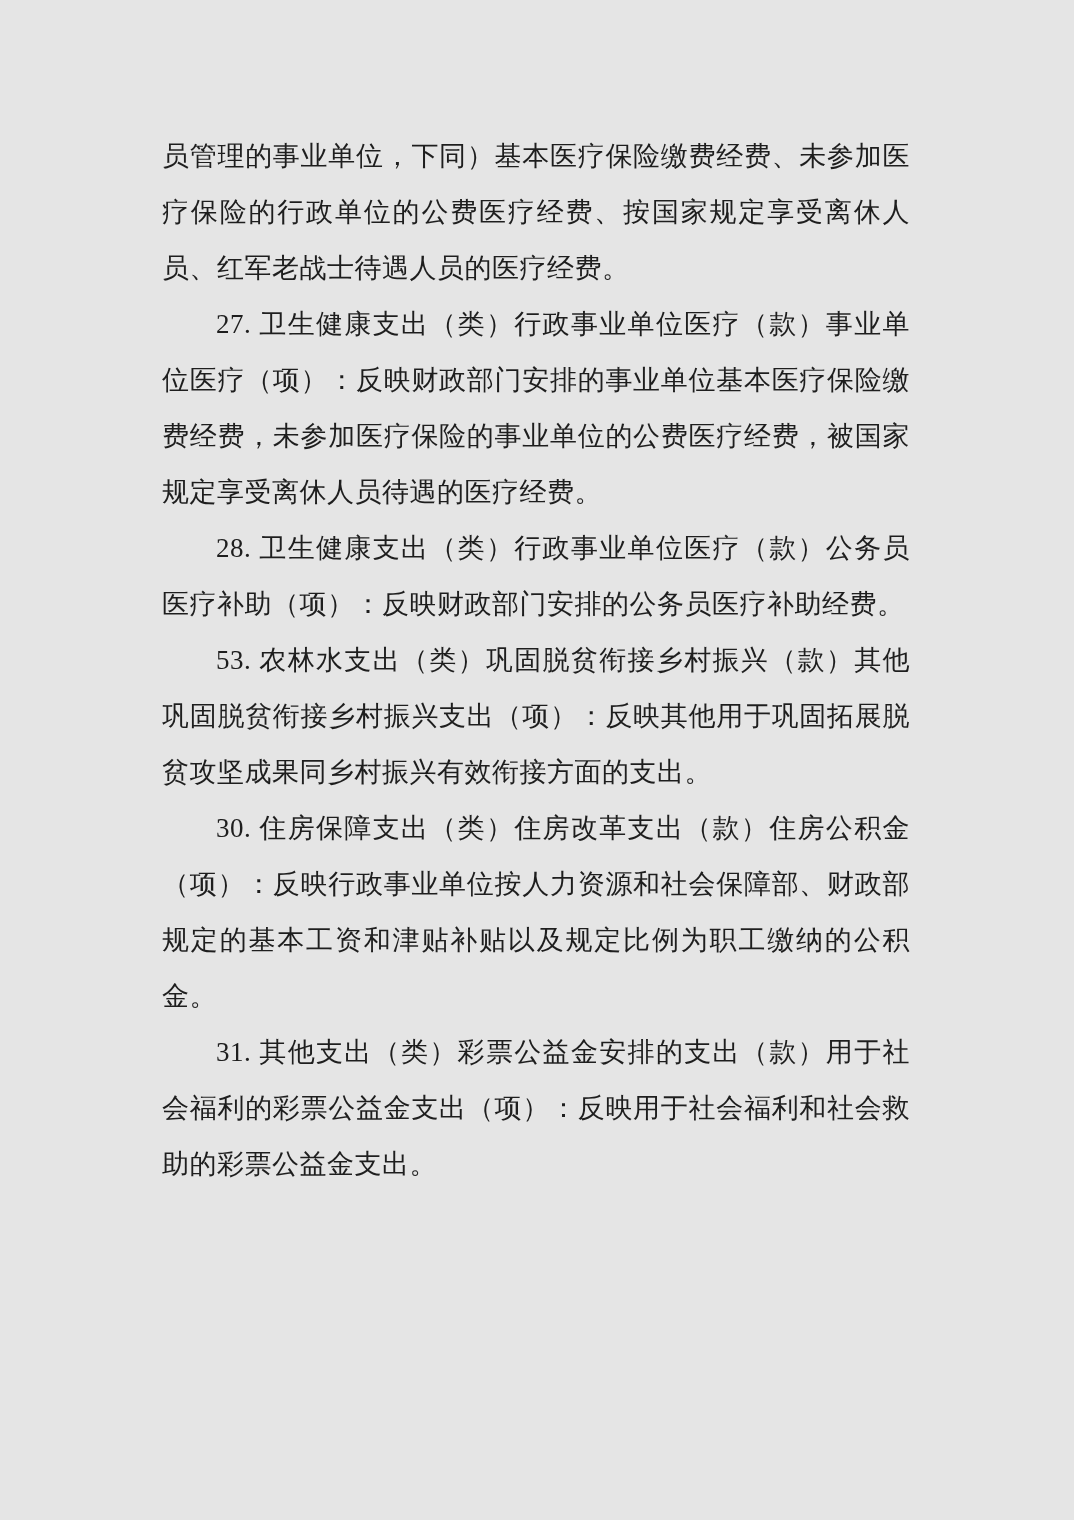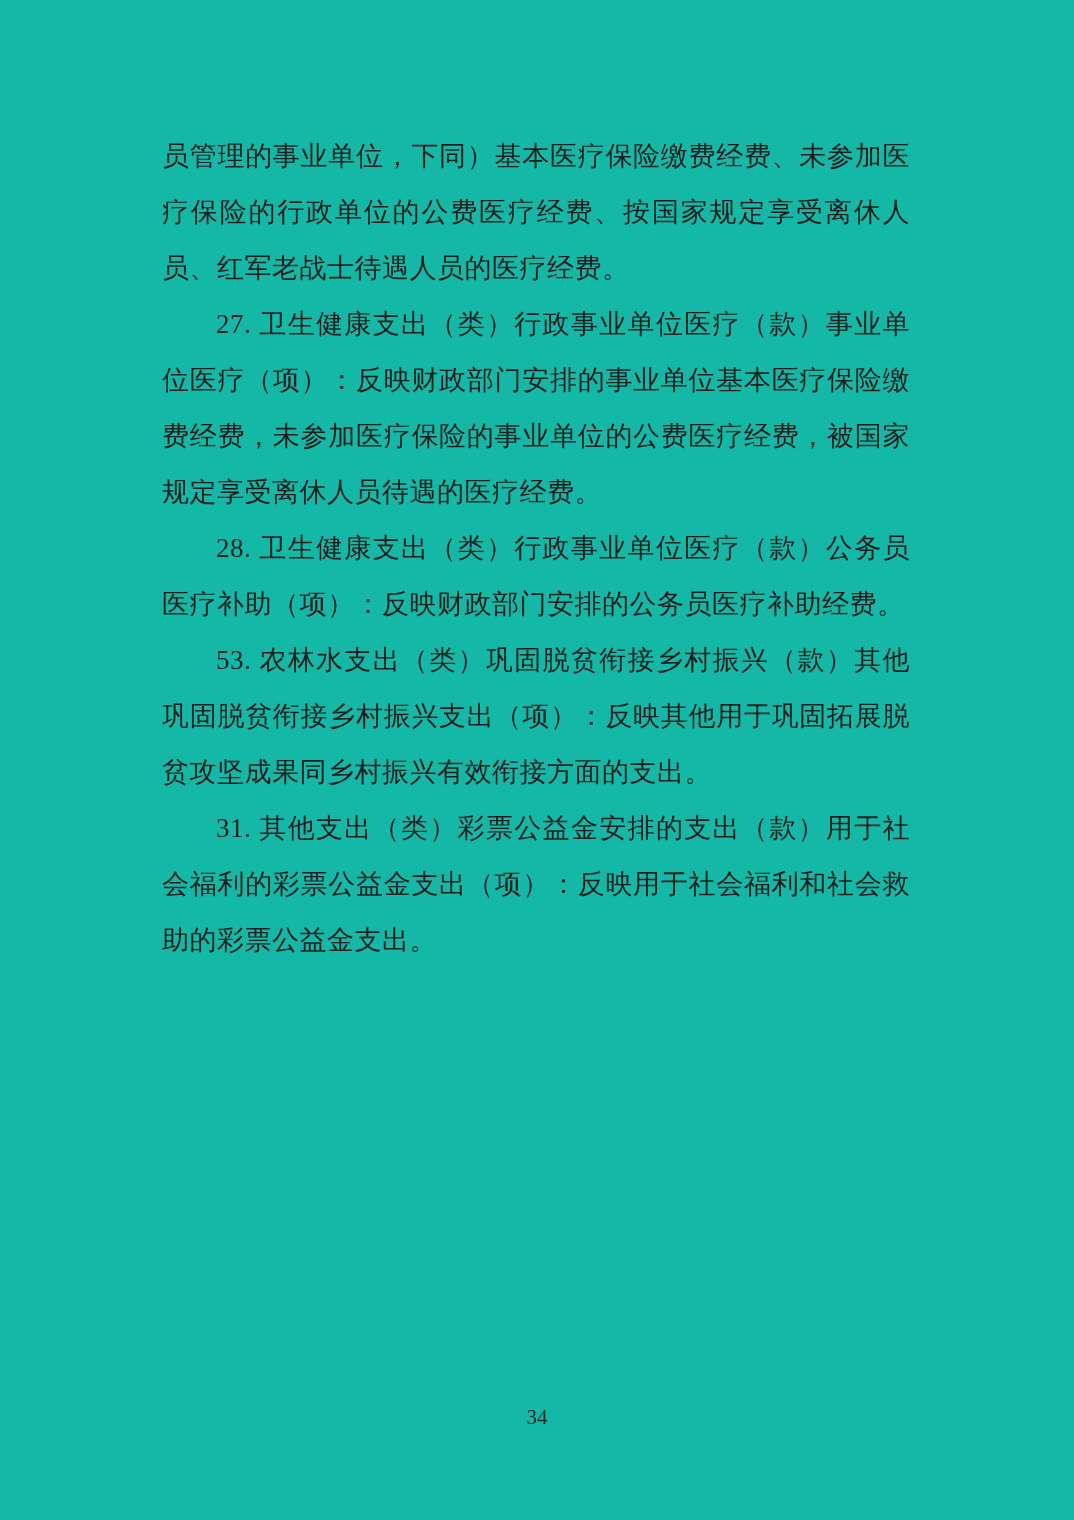--- a/index.html
+++ b/index.html
@@ -7,21 +7,21 @@
   html, body {
     background: #ffffff;
     font-family: "Liberation Serif", "DejaVu Serif", serif;
   }
 
   .page {
     position: relative;
     width: 1074px;
     height: 1520px;
     margin: 0 auto;
-    background: #14b8a6;
+    background: #e5e5e5;
     overflow: hidden;
     color: #1e1e1e;
   }
 
   .text-block {
     position: absolute;
     top: 128px;
     left: 162px;
     width: 748px;
   }
@@ -54,16 +54,16 @@
 </head>
 <body>
 
 <div class="page">
   <div class="text-block">
 
   <p class="para">员管理的事业单位，下同）基本医疗保险缴费经费、未参加医疗保险的行政单位的公费医疗经费、按国家规定享受离休人员、红军老战士待遇人员的医疗经费。</p>
       <p class="para indent">27. 卫生健康支出（类）行政事业单位医疗（款）事业单位医疗（项）：反映财政部门安排的事业单位基本医疗保险缴费经费，未参加医疗保险的事业单位的公费医疗经费，被国家规定享受离休人员待遇的医疗经费。</p>
       <p class="para indent">28. 卫生健康支出（类）行政事业单位医疗（款）公务员医疗补助（项）：反映财政部门安排的公务员医疗补助经费。</p>
       <p class="para indent">53. 农林水支出（类）巩固脱贫衔接乡村振兴（款）其他巩固脱贫衔接乡村振兴支出（项）：反映其他用于巩固拓展脱贫攻坚成果同乡村振兴有效衔接方面的支出。</p>
+      <p class="para indent">30. 住房保障支出（类）住房改革支出（款）住房公积金（项）：反映行政事业单位按人力资源和社会保障部、财政部规定的基本工资和津贴补贴以及规定比例为职工缴纳的公积金。</p>
       <p class="para indent">31. 其他支出（类）彩票公益金安排的支出（款）用于社会福利的彩票公益金支出（项）：反映用于社会福利和社会救助的彩票公益金支出。</p>
     </div>
-  <div class="page-number">34</div>
 </div>
 
 </body></html>

